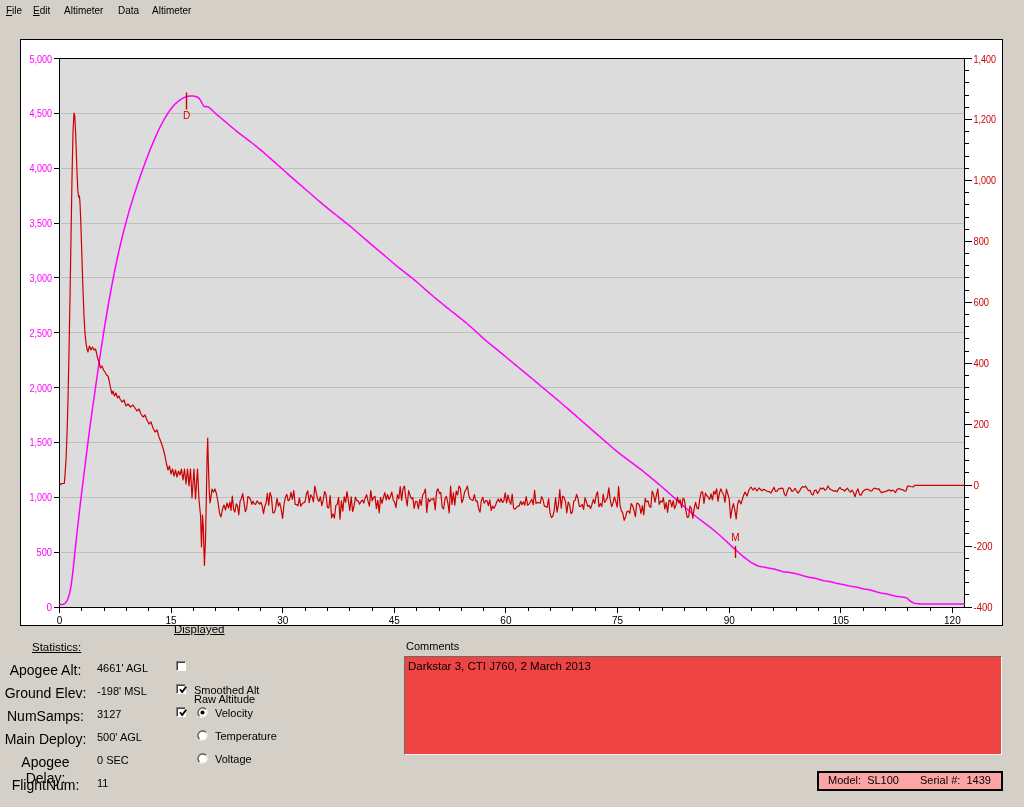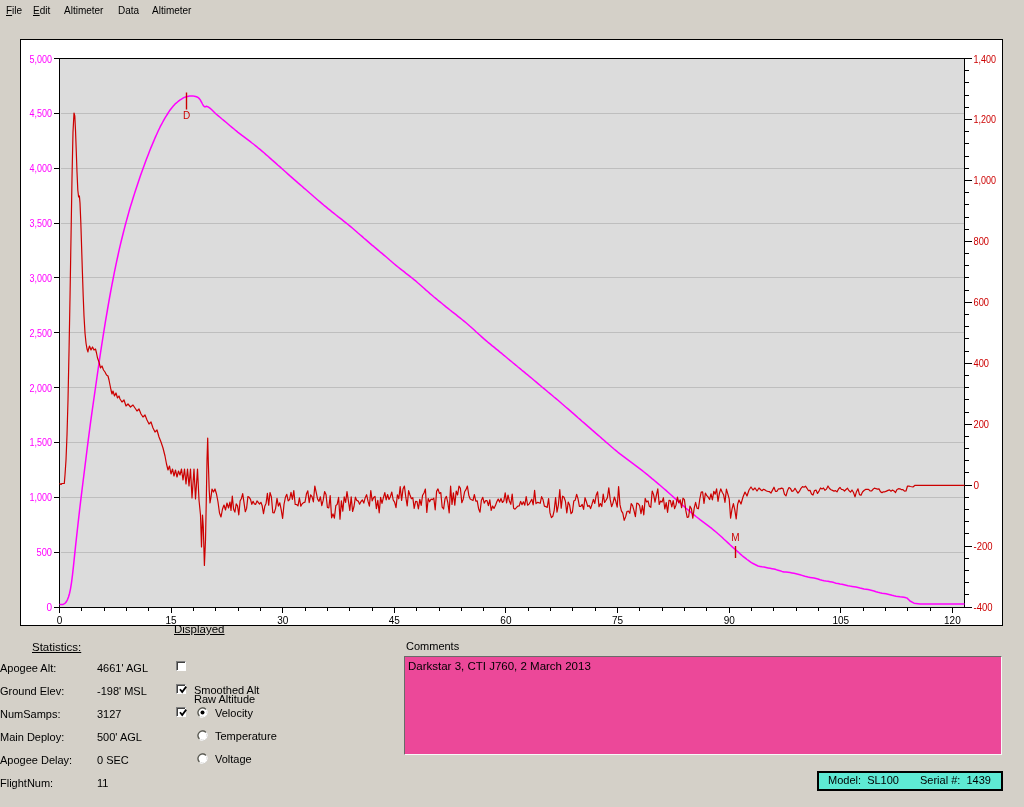--- a/index.html
+++ b/index.html
@@ -1,25 +1,25 @@
 <!DOCTYPE html>
 <html><head><meta charset="utf-8"><title>Altimeter</title>
 <style>
 html,body{margin:0;padding:0;width:1024px;height:807px;background:#d4d0c8;overflow:hidden}
 body{font-family:"Liberation Sans",sans-serif;font-size:11px;color:#000;position:relative}
 svg text{font-family:"Liberation Sans",sans-serif;font-size:10px}
 .menu>span{position:absolute;top:5px;font-size:10px}
 .hdr{position:absolute;font-weight:normal;text-decoration:underline;font-size:11.5px}
-.lab{position:absolute;text-align:left;font-size:11px}
+.lab{position:absolute;text-align:center;font-size:14px}
 .val{position:absolute;font-size:11px}
 .cb{position:absolute;width:10px;height:10px;background:#fff;border-top:1px solid #808080;border-left:1px solid #808080;border-bottom:1px solid #fff;border-right:1px solid #fff;box-shadow:inset 1px 1px 0 #404040;box-sizing:border-box}
 .cb svg{position:absolute;left:1px;top:0px}
 .rb{position:absolute;width:11px;height:11px}
-.comments{position:absolute;left:404px;top:656px;width:596px;height:97px;background:#ec4899;border:1px solid;border-color:#6a6a6a #f8f8f8 #f8f8f8 #6a6a6a}
-.modelbox{position:absolute;left:817px;top:771px;width:182px;height:16px;background:#5eead4;border:2px solid #000}
+.comments{position:absolute;left:404px;top:656px;width:596px;height:97px;background:#ef4444;border:1px solid;border-color:#6a6a6a #f8f8f8 #f8f8f8 #6a6a6a}
+.modelbox{position:absolute;left:817px;top:771px;width:182px;height:16px;background:#fca5a5;border:2px solid #000}
 </style></head>
 <body>
 <svg width="1024" height="807" viewBox="0 0 1024 807" style="position:absolute;left:0;top:0">
 <rect x="20.5" y="39.5" width="982" height="586" fill="#ffffff" stroke="#000" stroke-width="1"></rect>
 <rect x="59.5" y="58.5" width="905.0" height="548.5" fill="#dcdcdc" stroke="none"></rect>
 <g shape-rendering="crispEdges">
 <line x1="60.5" y1="552.1" x2="963.5" y2="552.1" stroke="#bebebe" stroke-width="1"></line>
 <line x1="60.5" y1="497.3" x2="963.5" y2="497.3" stroke="#bebebe" stroke-width="1"></line>
 <line x1="60.5" y1="442.4" x2="963.5" y2="442.4" stroke="#bebebe" stroke-width="1"></line>
 <line x1="60.5" y1="387.6" x2="963.5" y2="387.6" stroke="#bebebe" stroke-width="1"></line>

